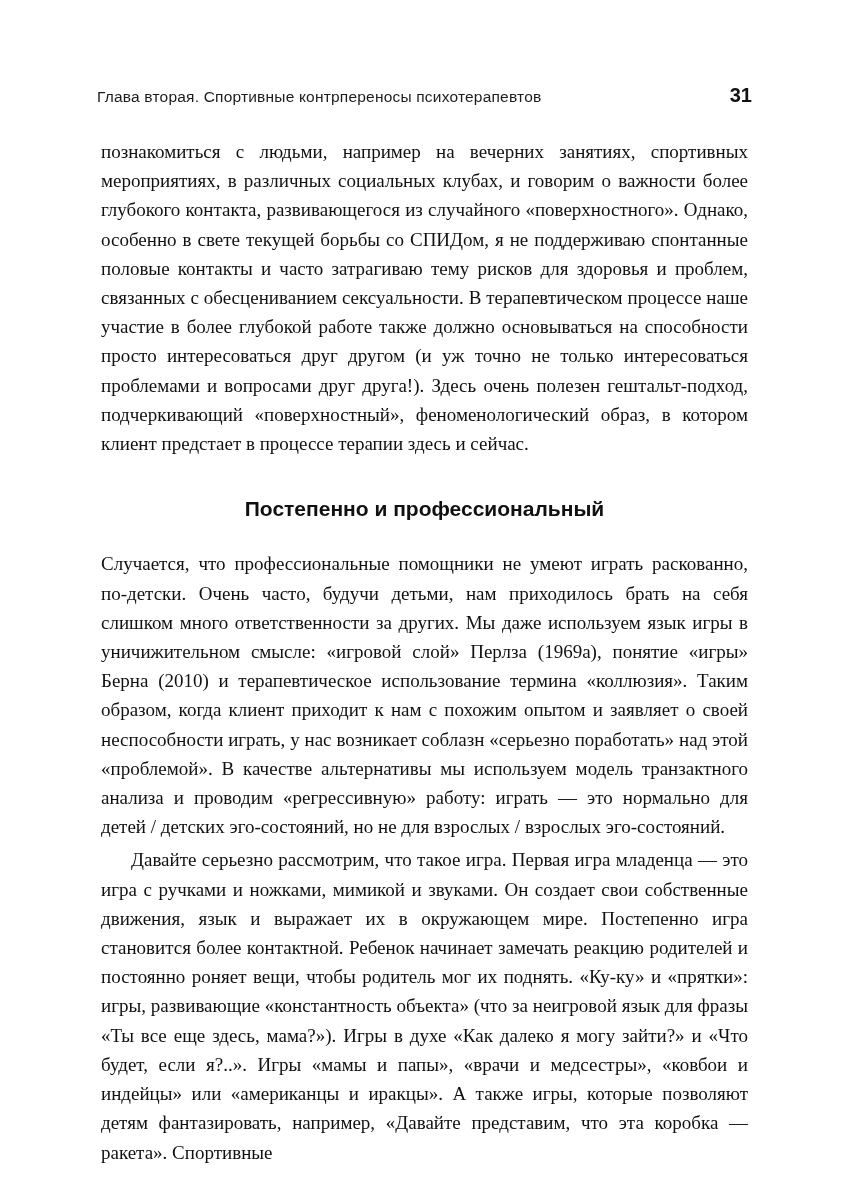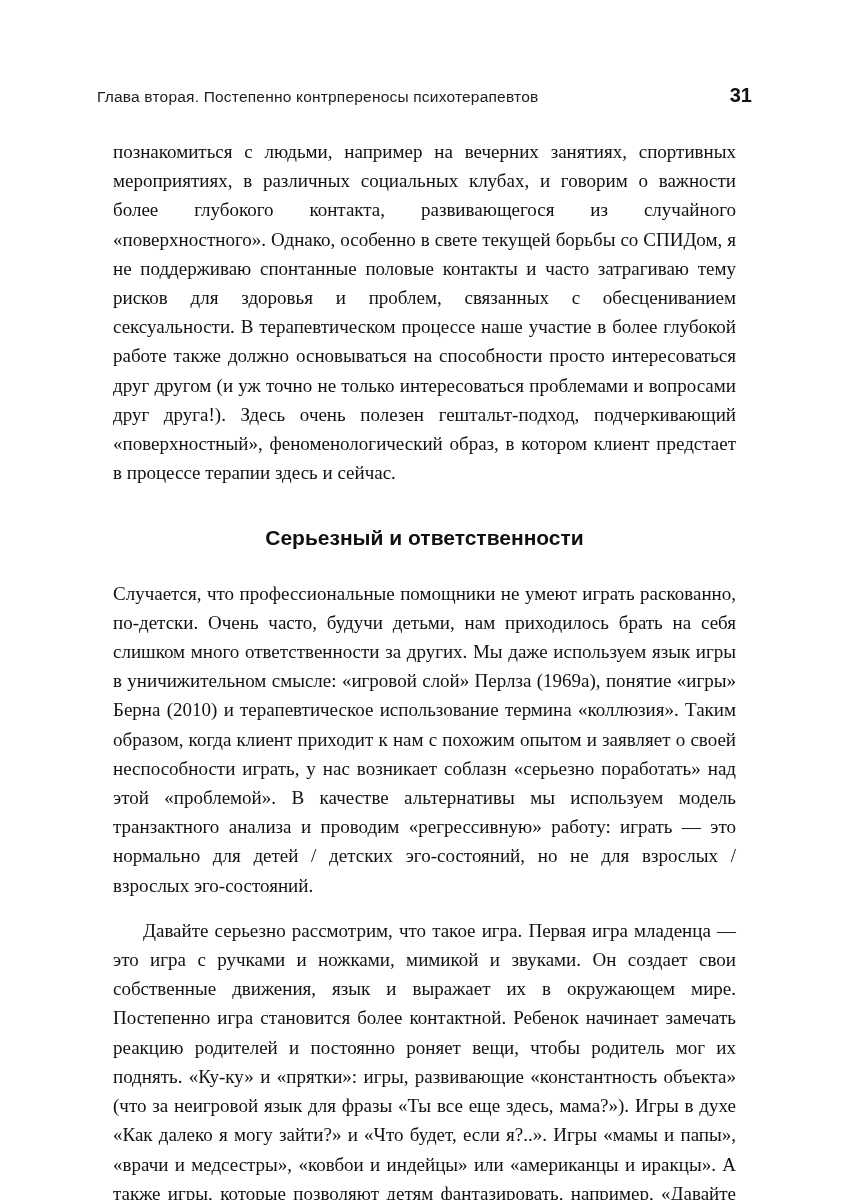--- a/index.html
+++ b/index.html
@@ -36,49 +36,49 @@
     color: #111111;
   }
   .body-text {
     font-family: "Liberation Serif", "DejaVu Serif", serif;
     font-size: 19px;
     line-height: 29.2px;
     text-align: justify;
     color: #111111;
   }
   .body-text p {
-    margin: 16px;
+    margin: 4px;
   }
   .body-text p.indent {
     text-indent: 30px;
   }
   .section-heading {
     font-family: "Liberation Sans", sans-serif;
     font-size: 21px;
     font-weight: 700;
     text-align: center;
     color: #101010;
     margin: 36px 0 26px 0;
   }
 </style>
 </head>
 <body>
 
 <div class="page">
 
   <div class="running-header">
-    <span class="running-title">Глава вторая. Постепенно контрпереносы психотерапевтов</span>
+    <span class="running-title">Глава вторая. Спортивные контрпереносы психотерапевтов</span>
     <span class="page-number">31</span>
   </div>
 
   <div class="body-text">
 
     <p>познакомиться с людьми, например на вечерних занятиях, спортивных мероприятиях, в различных социальных клубах, и говорим о важности более глубокого контакта, развивающегося из случайного «поверхностного». Однако, особенно в свете текущей борьбы со СПИДом, я не поддерживаю спонтанные половые контакты и часто затрагиваю тему рисков для здоровья и проблем, связанных с обесцениванием сексуальности. В терапевтическом процессе наше участие в более глубокой работе также должно основываться на способности просто интересоваться друг другом (и уж точно не только интересоваться проблемами и вопросами друг друга!). Здесь очень полезен гештальт-подход, подчеркивающий «поверхностный», феноменологический образ, в котором клиент предстает в процессе терапии здесь и сейчас.</p>
 
-    <h2 class="section-heading">Серьезный и ответственности</h2>
+    <h2 class="section-heading">Постепенно и профессиональный</h2>
 
     <p>Случается, что профессиональные помощники не умеют играть раскованно, по-детски. Очень часто, будучи детьми, нам приходилось брать на себя слишком много ответственности за других. Мы даже используем язык игры в уничижительном смысле: «игровой слой» Перлза (1969а), понятие «игры» Берна (2010) и терапевтическое использование термина «коллюзия». Таким образом, когда клиент приходит к нам с похожим опытом и заявляет о своей неспособности играть, у нас возникает соблазн «серьезно поработать» над этой «проблемой». В качестве альтернативы мы используем модель транзактного анализа и проводим «регрессивную» работу: играть — это нормально для детей / детских эго-состояний, но не для взрослых / взрослых эго-состояний.</p>
 
     <p class="indent">Давайте серьезно рассмотрим, что такое игра. Первая игра младенца — это игра с ручками и ножками, мимикой и звуками. Он создает свои собственные движения, язык и выражает их в окружающем мире. Постепенно игра становится более контактной. Ребенок начинает замечать реакцию родителей и постоянно роняет вещи, чтобы родитель мог их поднять. «Ку-ку» и «прятки»: игры, развивающие «константность объекта» (что за неигровой язык для фразы «Ты все еще здесь, мама?»). Игры в духе «Как далеко я могу зайти?» и «Что будет, если я?..». Игры «мамы и папы», «врачи и медсестры», «ковбои и индейцы» или «американцы и иракцы». А также игры, которые позволяют детям фантазировать, например, «Давайте представим, что эта коробка — ракета». Спортивные</p>
 
   </div>
 
 </div>
 
 </body></html>

